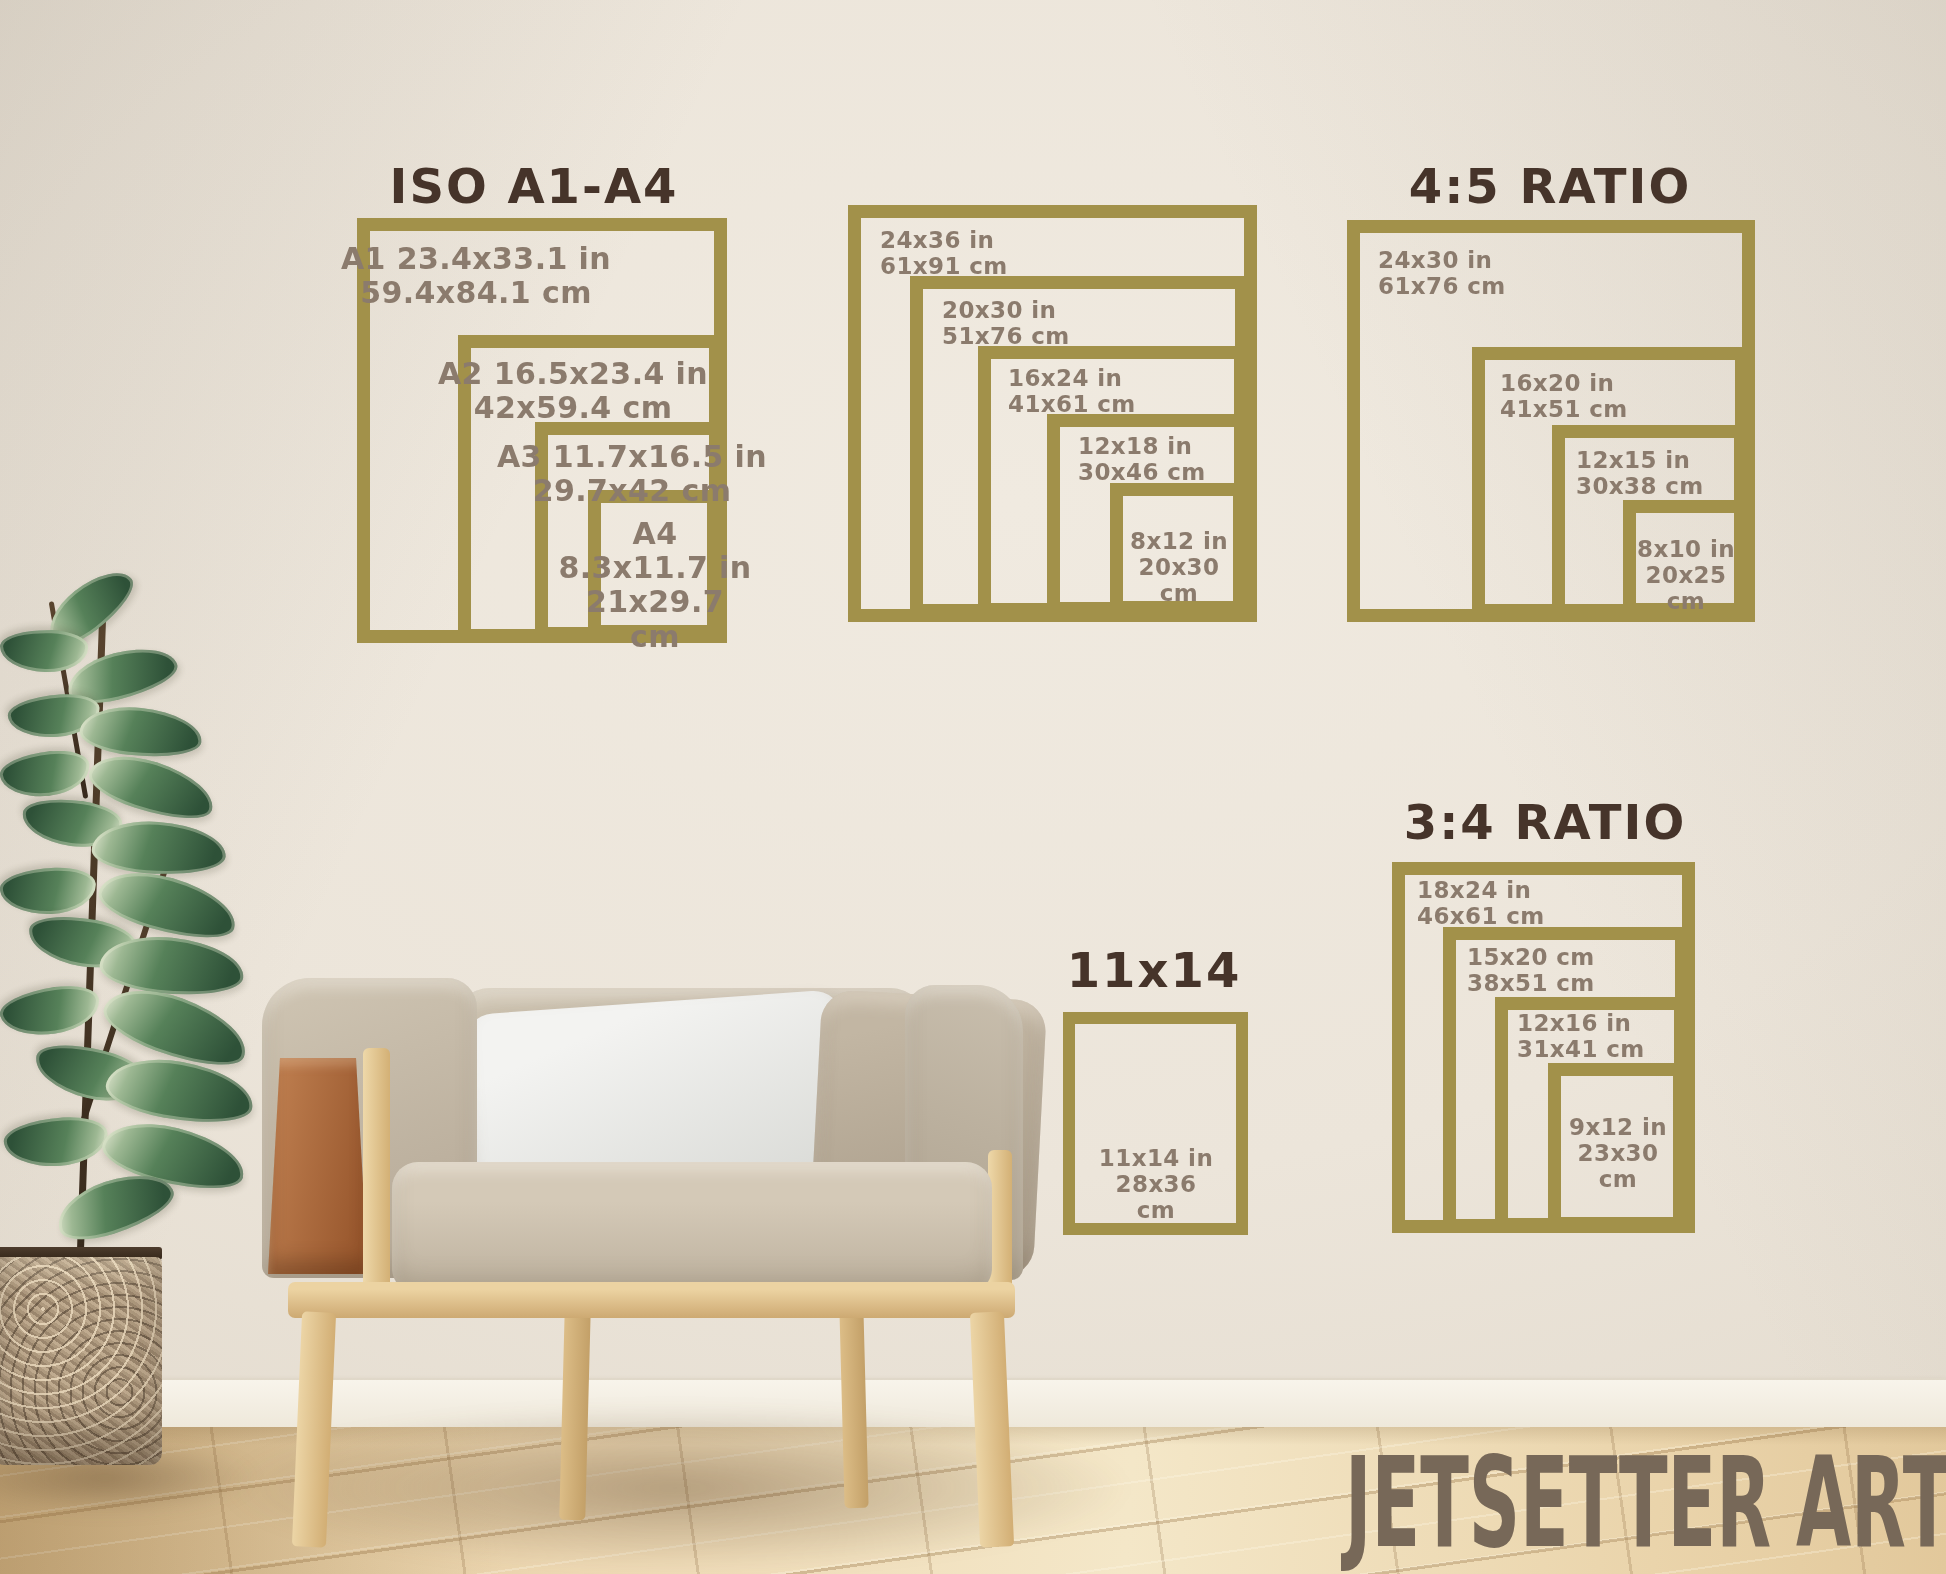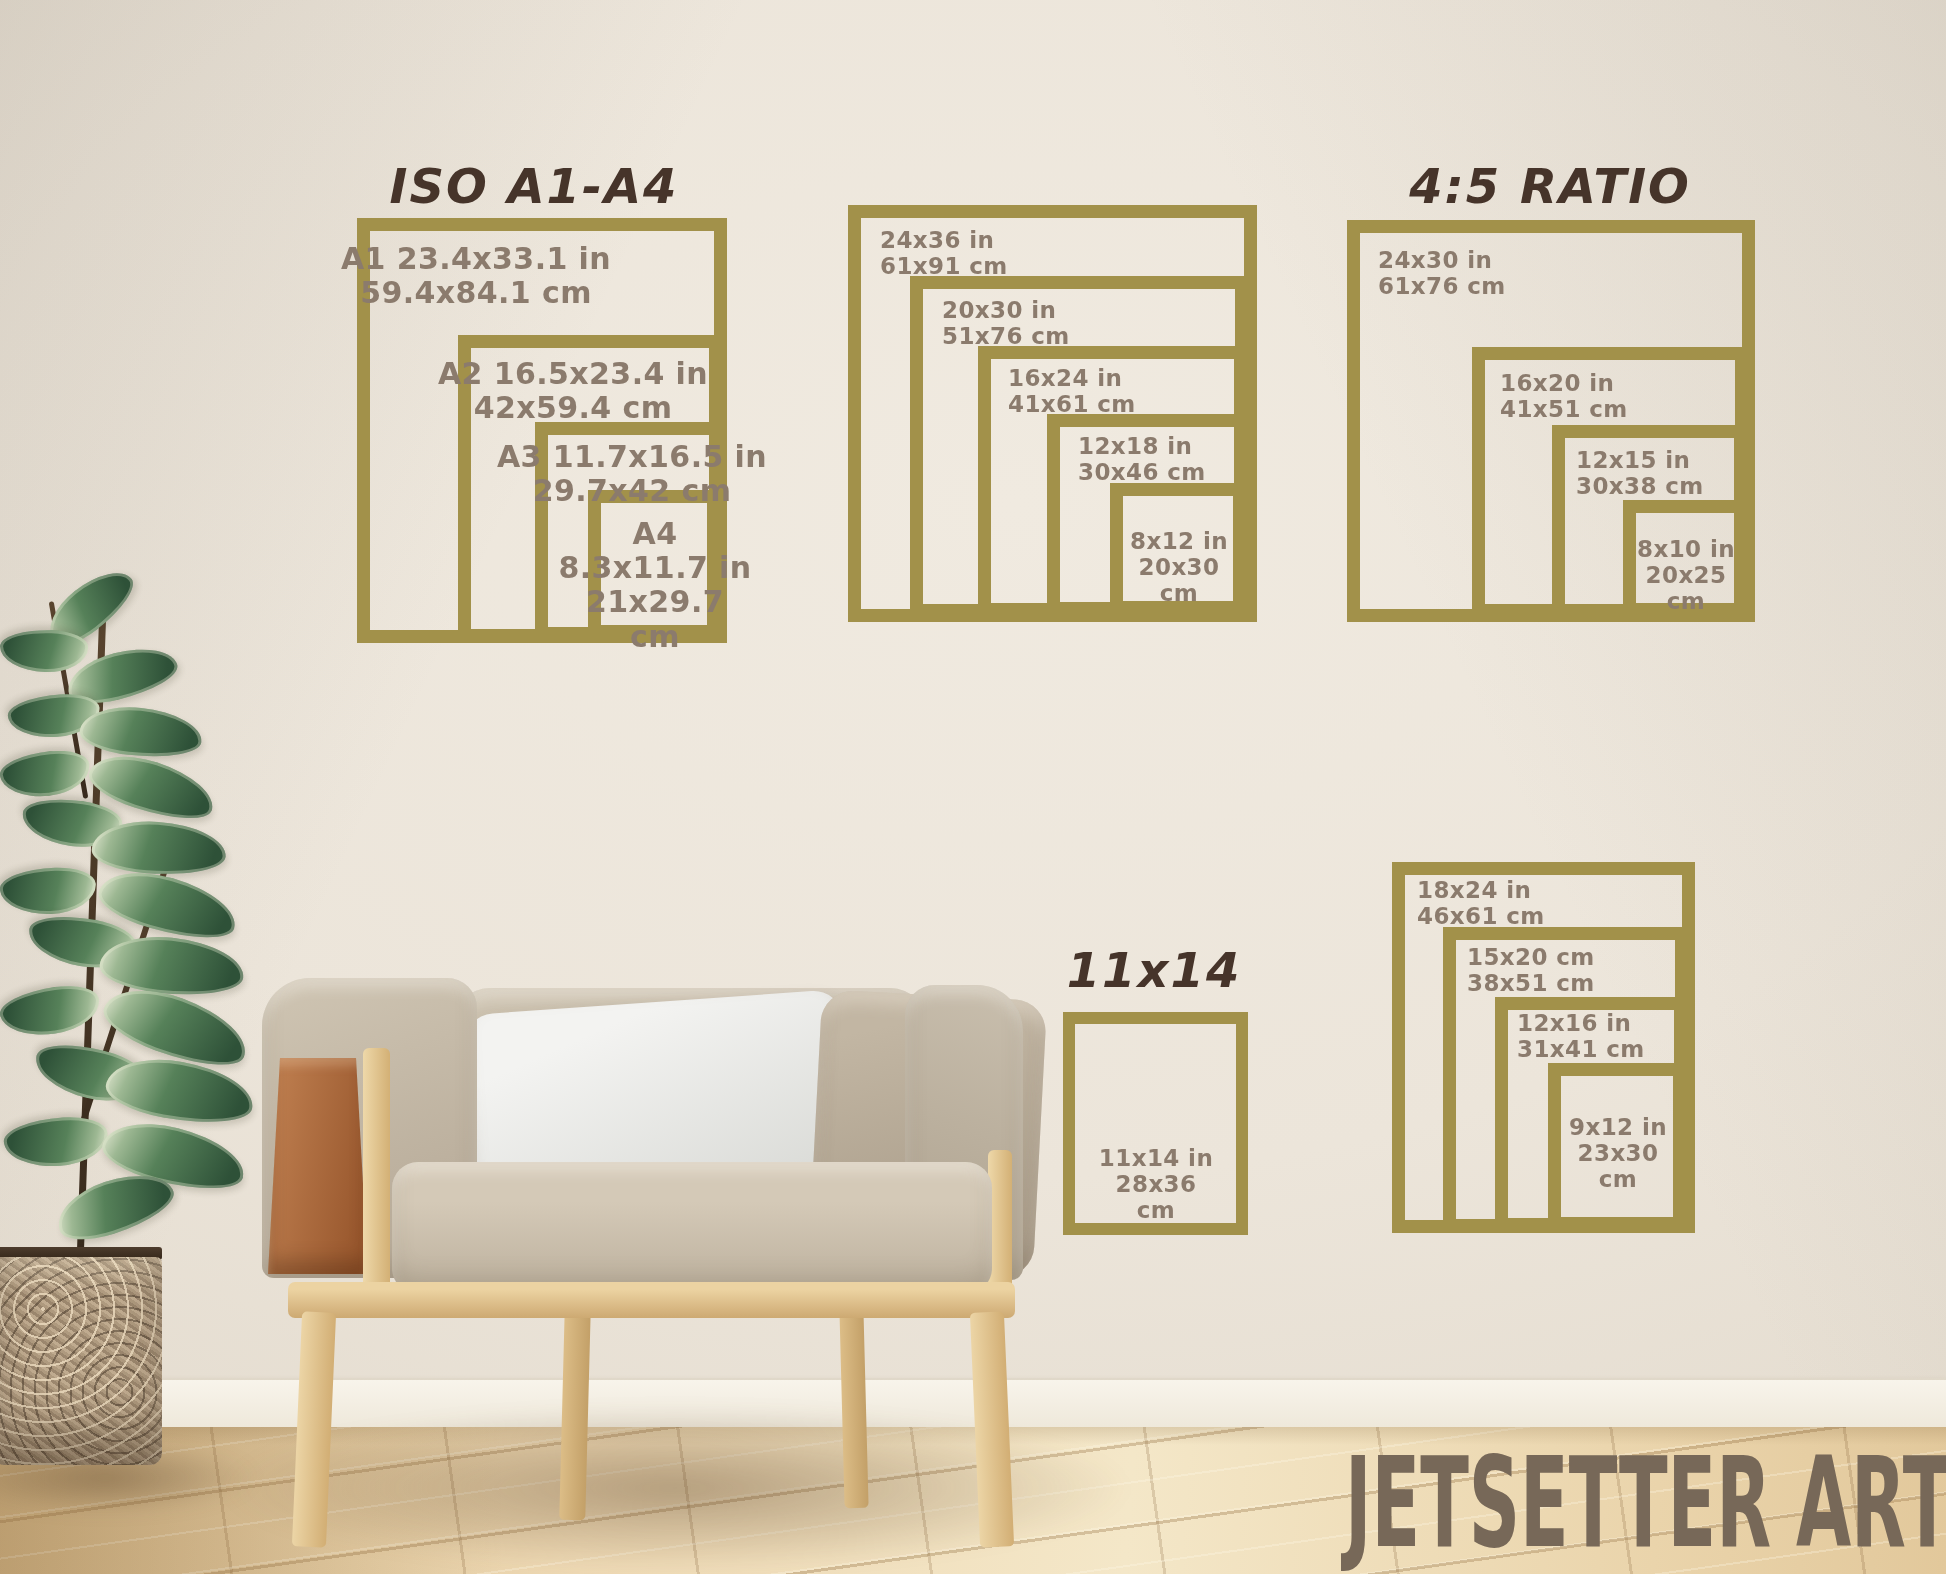--- a/index.html
+++ b/index.html
@@ -27,21 +27,21 @@
   .shadow{position:absolute;border-radius:50%;filter:blur(9px);}
   .shadow.plant-shadow{left:-50px;top:1442px;width:310px;height:72px;
         background:radial-gradient(ellipse at center, rgba(75,52,28,.38), rgba(75,52,28,0) 70%);}
   .shadow.chair-shadow{left:225px;top:1408px;width:900px;height:160px;
         background:radial-gradient(ellipse at center, rgba(85,58,30,.38), rgba(85,58,30,0) 72%);}
   
   .frame{position:absolute;border:13px solid var(--gold,#a2914a);box-sizing:border-box;}
   .frame.thin{border-width:12px;}
   .sec-title{position:absolute;transform:translateX(-50%);white-space:nowrap;
         font-weight:bold;font-size:48px;line-height:1;letter-spacing:2px;
-        color:var(--heading,#46342a);font-style:italic;}
+        color:var(--heading,#46342a);}
   .size-label{position:absolute;font-weight:bold;font-size:23px;line-height:1.14;
         letter-spacing:.4px;color:var(--label,#8b7b6d);white-space:nowrap;}
   .size-label.small{font-size:30px;}
   .size-label.center{transform:translateX(-50%);text-align:center;}
   .size-label .gap{margin-bottom:0;}
   .caption{position:absolute;left:338px;top:894px;
         font-family:"Liberation Serif","DejaVu Serif",serif;font-weight:bold;
         font-size:50px;letter-spacing:1px;color:var(--caption,#7b6c5d);white-space:nowrap;}
   .watermark{position:absolute;left:1345px;top:1440px;
         font-weight:bold;font-size:125px;line-height:1;letter-spacing:0;
@@ -155,20 +155,21 @@
   <div class="size-label" style="left:1576px;top:447px">
     <div>12x15 in</div>
     <div>30x38 cm</div>
   </div>
   <div class="size-label center" style="left:1686px;top:536px">
     <div>8x10 in</div>
     <div>20x25</div>
     <div>cm</div>
   </div>
 
+  <div class="sec-title" style="left:1545px;top:798px">3:4 RATIO</div>
   <div class="frame" style="left:1392px;top:862px;width:303px;height:371px"></div>
   <div class="frame" style="left:1443px;top:927px;width:245px;height:305px"></div>
   <div class="frame" style="left:1495px;top:997px;width:192px;height:234px"></div>
   <div class="frame" style="left:1548px;top:1063px;width:138px;height:167px"></div>
   <div class="size-label" style="left:1417px;top:877px">
     <div>18x24 in</div>
     <div>46x61 cm</div>
   </div>
   <div class="size-label" style="left:1467px;top:944px">
     <div>15x20 cm</div>

